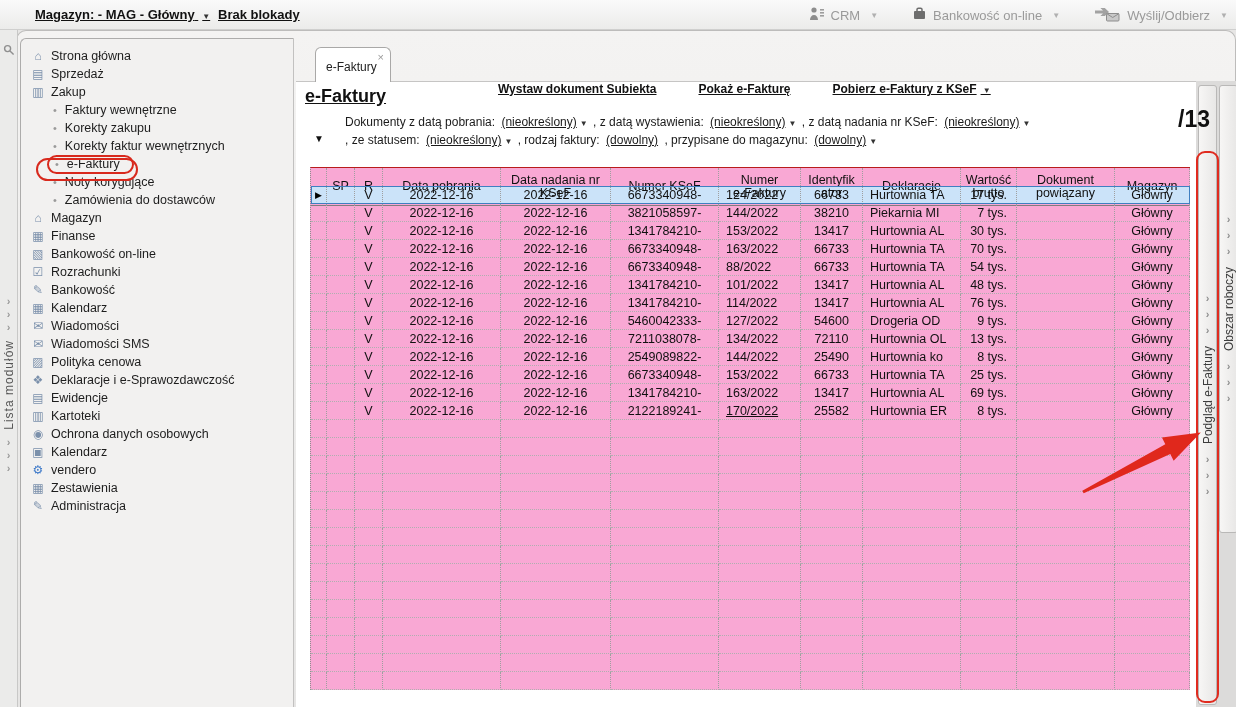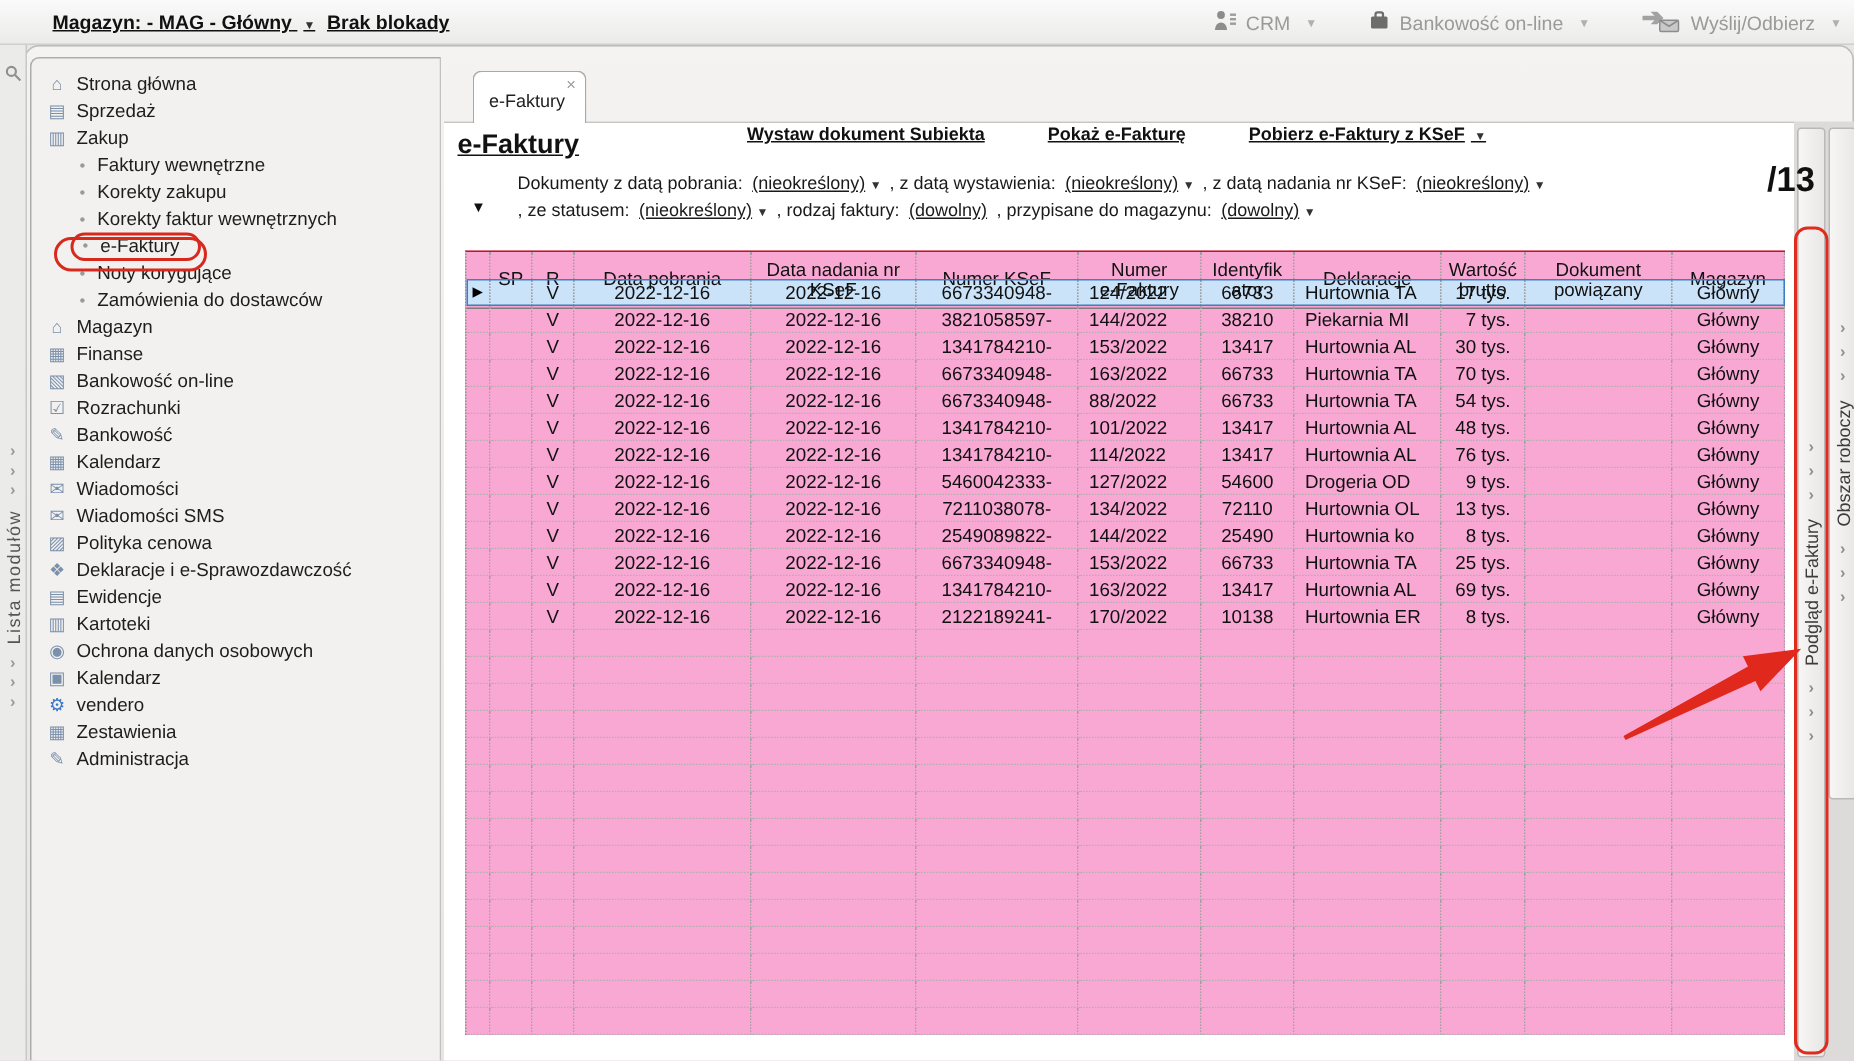--- a/index.html
+++ b/index.html
@@ -478,22 +478,22 @@
         <div class="g-cell al-l" style="width: 98px;"></div>
         <div class="g-cell" style="width: 75px;">Główny</div>
       </div>
       <div class="g-row">
         <div class="sel-cell"></div>
         <div class="g-cell" style="width: 28px;"></div>
         <div class="g-cell" style="width: 28px;">V</div>
         <div class="g-cell" style="width: 118px;">2022-12-16</div>
         <div class="g-cell" style="width: 110px;">2022-12-16</div>
         <div class="g-cell" style="width: 108px;">2122189241-</div>
-        <div class="g-cell al-l" style="width: 82px;">170/2022</div>
-        <div class="g-cell" style="width: 62px;">10138</div>
+        <div class="g-cell al-l" style="width: 82px; text-decoration: underline;">170/2022</div>
+        <div class="g-cell" style="width: 62px;">25582</div>
         <div class="g-cell al-l" style="width: 98px;">Hurtownia ER</div>
         <div class="g-cell al-r" style="width: 56px;">8 tys.</div>
         <div class="g-cell al-l" style="width: 98px;"></div>
         <div class="g-cell" style="width: 75px;">Główny</div>
       </div>
       <div class="g-row">
         <div class="sel-cell"></div>
         <div class="g-cell" style="width: 28px;"></div>
         <div class="g-cell" style="width: 28px;"></div>
         <div class="g-cell" style="width: 118px;"></div>

